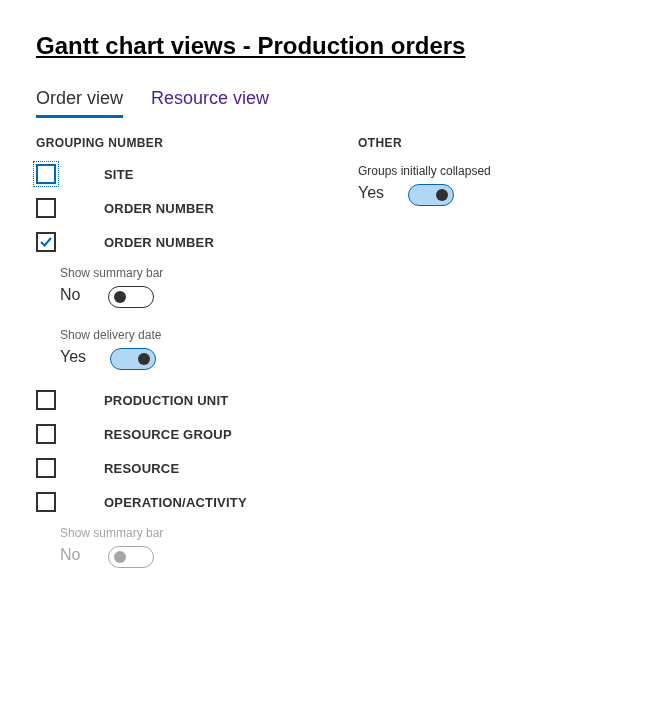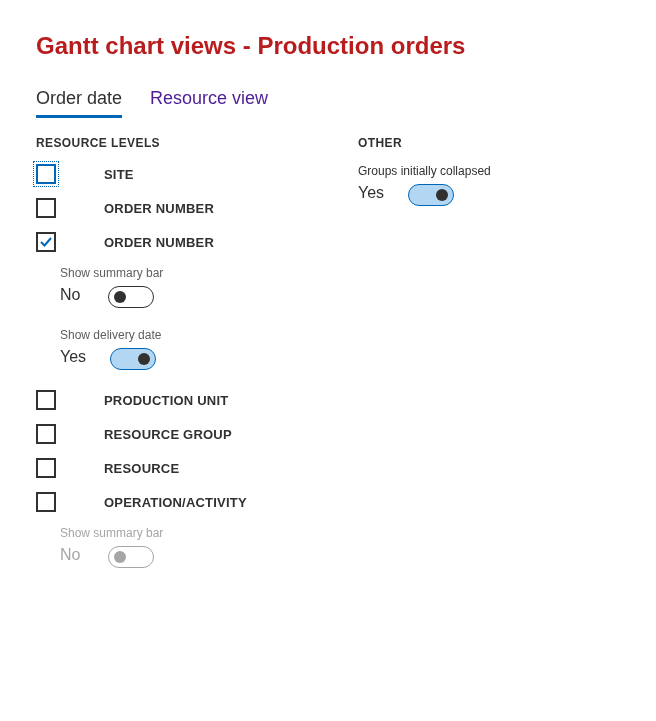--- a/index.html
+++ b/index.html
@@ -8,21 +8,22 @@
     padding: 32px 36px;
     font-family: "Segoe UI", Arial, sans-serif;
     color: #323130;
     background: #fff;
     width: 656px;
   }
   h1 {
     font-size: 24px;
     font-weight: 700;
     margin: 0 0 28px 0;
-    color: #b91c1c;
+    color: #000000;
+    text-decoration: underline;
   }
   .tabs {
     display: flex;
     gap: 28px;
     border-bottom: none;
     margin-bottom: 18px;
   }
   .tab {
     font-size: 18px;
     padding-bottom: 6px;
@@ -129,28 +130,28 @@
   .disabled .toggle .knob {
     background: #a6a6a6;
   }
 </style>
 </head>
 <body>
 
 <h1>Gantt chart views - Production orders</h1>
 
 <div class="tabs">
-  <div class="tab active">Order date</div>
+  <div class="tab active">Order view</div>
   <div class="tab">Resource view</div>
 </div>
 
 <div class="columns">
 
   <div class="col">
-    <div class="section-header">RESOURCE LEVELS</div>
+    <div class="section-header">GROUPING NUMBER</div>
 
     <div class="check-row">
       <div class="checkbox focused">
         
       </div>
       <span class="check-label">SITE</span>
     </div>
 
     <div class="check-row">
       <div class="checkbox">

